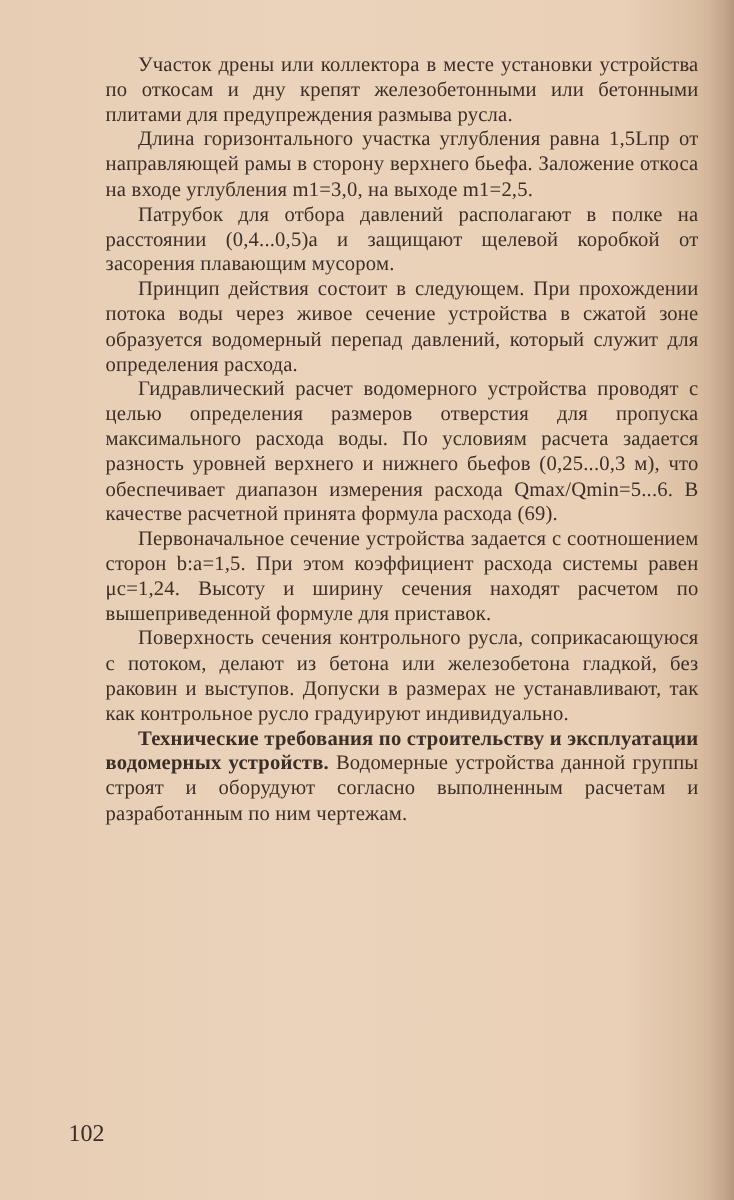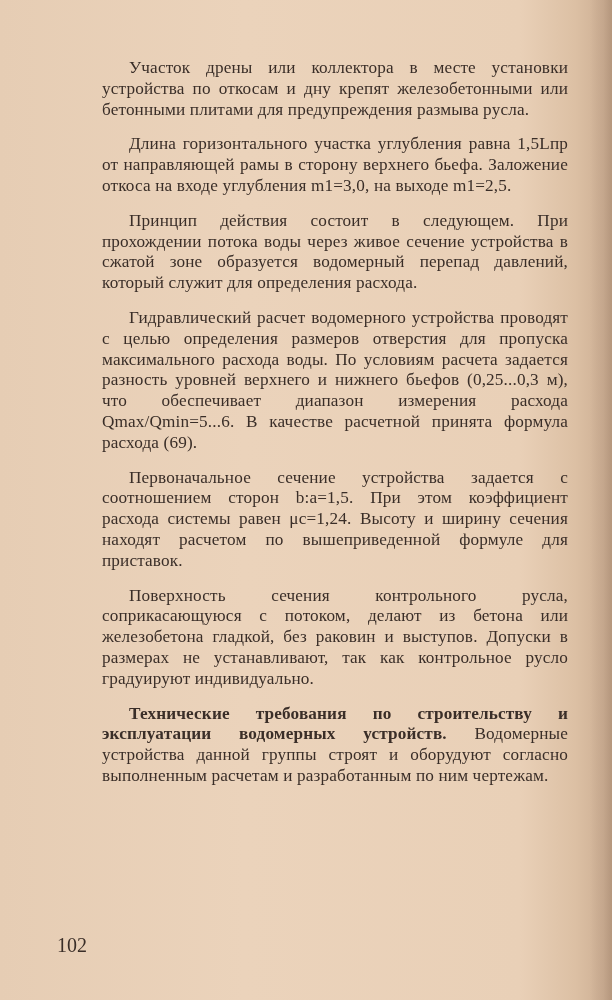--- a/index.html
+++ b/index.html
@@ -12,36 +12,37 @@
   .page-edge {
     position:absolute; right:0; top:0; width:22px; height:1000px;
     background: linear-gradient(90deg, rgba(200,170,145,0) 0%, rgba(190,160,135,0.55) 60%, rgba(175,145,120,0.8) 100%);
   }
   .text-block {
     position:absolute; left:88px; top:44px; width:494px;
     font-size:17.2px; line-height:20.8px;
     text-align:justify;
     letter-spacing:0.15px;
   }
-  .text-block p { margin:14px; text-indent:27px; }
+  .text-block p { margin:0; text-indent:27px; }
   .text-block p:first-child { text-indent:27px; }
   .bold { font-weight:bold; }
   .page-number {
     position:absolute; left:57px; top:934px;
     font-size:20px;
   }
 </style>
 </head>
 <body>
 
 <div class="page-edge"></div>
 
 <div class="text-block">
   <p>Участок дрены или коллектора в месте установки устройства по откосам и дну крепят железобетонными или бетонными плитами для предупреждения размыва русла.</p>
   <p>Длина горизонтального участка углубления равна 1,5Lпр от направляющей рамы в сторону верхнего бьефа. Заложение откоса на входе углубления m1=3,0, на выходе m1=2,5.</p>
+  <p>Патрубок для отбора давлений располагают в полке на расстоянии (0,4...0,5)a и защищают щелевой коробкой от засорения плавающим мусором.</p>
   <p>Принцип действия состоит в следующем. При прохождении потока воды через живое сечение устройства в сжатой зоне образуется водомерный перепад давлений, который служит для определения расхода.</p>
   <p>Гидравлический расчет водомерного устройства проводят с целью определения размеров отверстия для пропуска максимального расхода воды. По условиям расчета задается разность уровней верхнего и нижнего бьефов (0,25...0,3 м), что обеспечивает диапазон измерения расхода Qmax/Qmin=5...6. В качестве расчетной принята формула расхода (69).</p>
   <p>Первоначальное сечение устройства задается с соотношением сторон b:a=1,5. При этом коэффициент расхода системы равен μc=1,24. Высоту и ширину сечения находят расчетом по вышеприведенной формуле для приставок.</p>
   <p>Поверхность сечения контрольного русла, соприкасающуюся с потоком, делают из бетона или железобетона гладкой, без раковин и выступов. Допуски в размерах не устанавливают, так как контрольное русло градуируют индивидуально.</p>
   <p><span class="bold">Технические требования по строительству и эксплуатации водомерных устройств.</span><span> Водомерные устройства данной группы строят и оборудуют согласно выполненным расчетам и разработанным по ним чертежам.</span></p>
 </div>
 
 <div class="page-number">102</div>
 
 </body></html>

